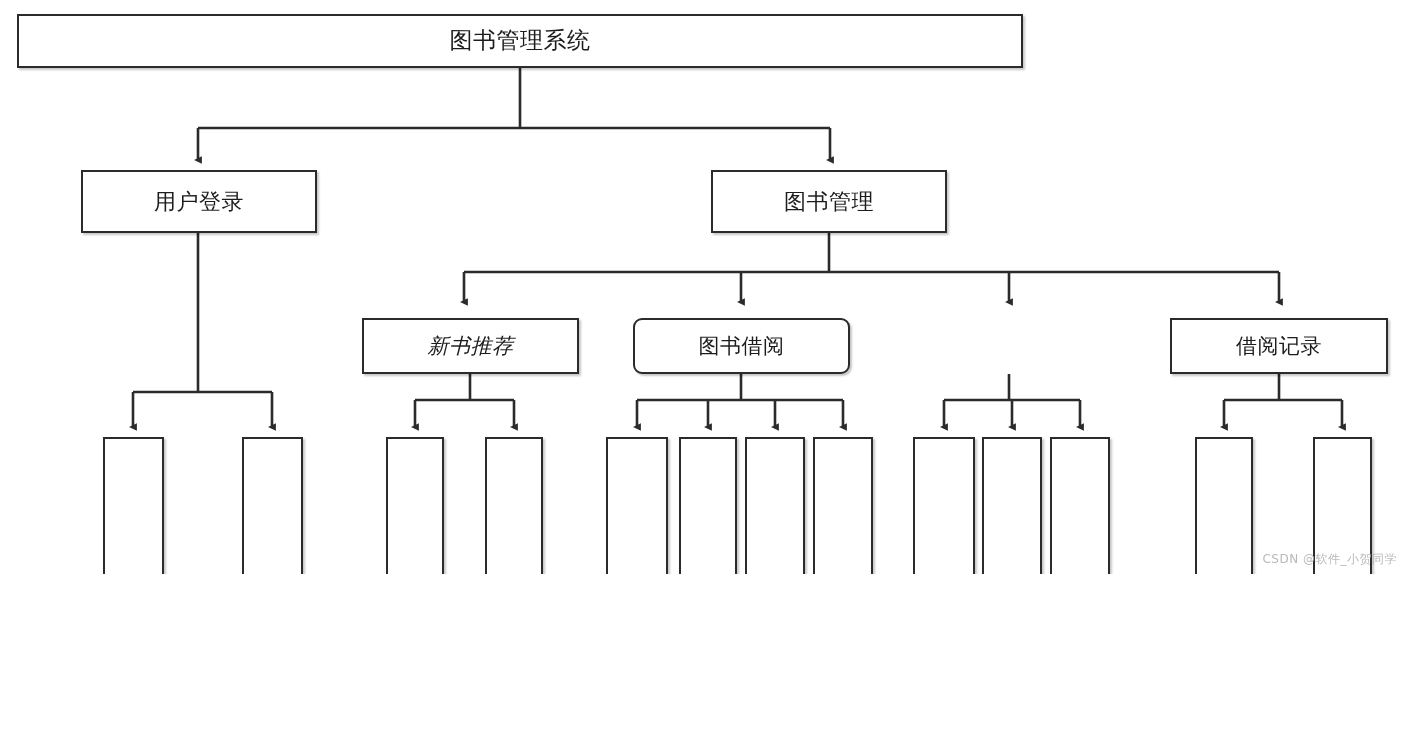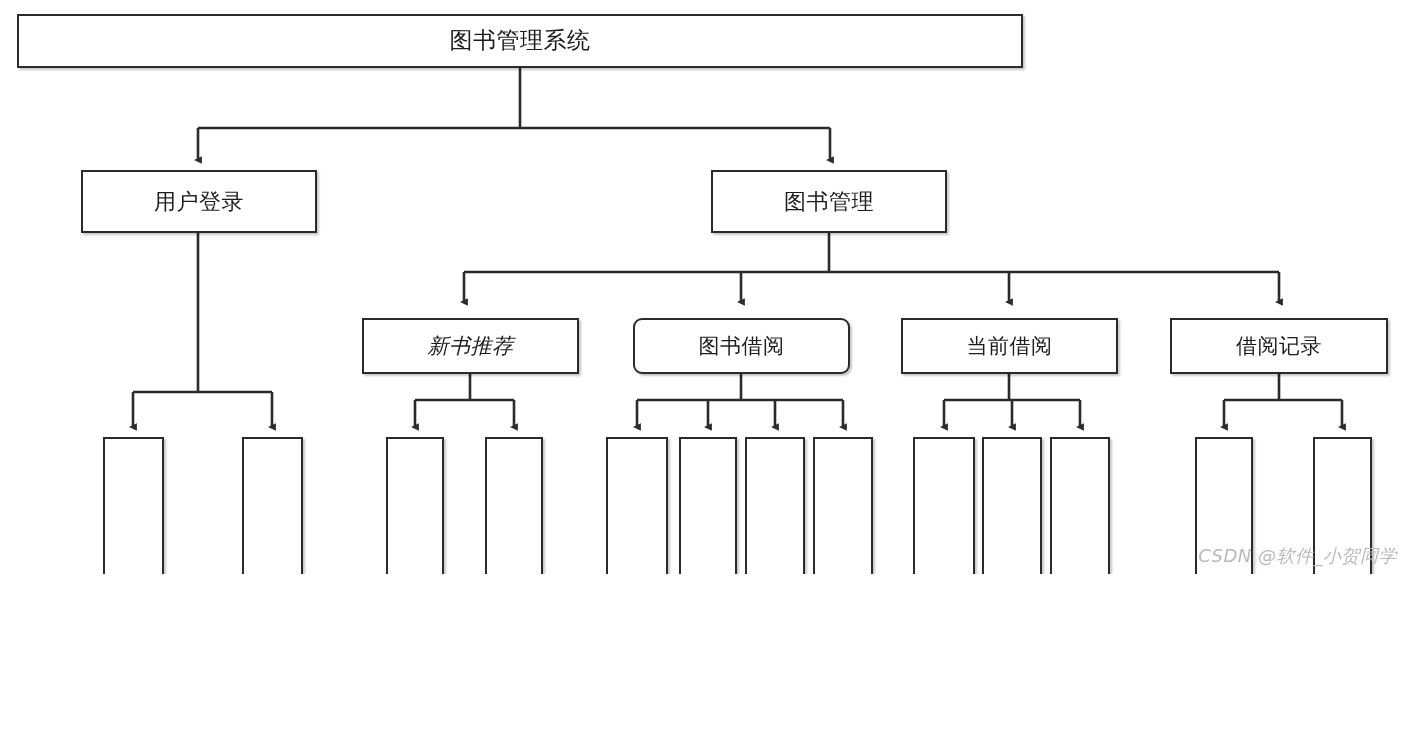--- a/index.html
+++ b/index.html
@@ -52,26 +52,25 @@
   }
   .level-root .label { font-size: 23px; }
   .level-2 .label    { font-size: 22px; }
   .level-3 .label    { font-size: 21px; }
   .level-4 .label    { font-size: 21px; }
 
   .watermark {
     position: absolute;
     right: 8px;
     bottom: 6px;
-    font-size: 18px;
+    font-size: 12px;
     color: #b9b9b9;
     letter-spacing: 0.5px;
     white-space: nowrap;
     user-select: none;
-    font-style: italic;
   }
 </style>
 </head>
 <body>
 
 <div id="canvas">
 
   <svg class="edges" viewBox="0 0 1405 747">
     <defs>
       <marker id="arrow" markerWidth="9" markerHeight="9" refX="4.2" refY="4.5" orient="auto" markerUnits="userSpaceOnUse">
@@ -135,23 +134,20 @@
   </div>
 
   <div class="node horizontal level-3" style="left:362px; top:318px; width:217px; height:56px;font-style:italic;">
     <span class="label">新书推荐</span>
   </div>
 
   <div class="node horizontal level-3" style="left:633px; top:318px; width:217px; height:56px;border-radius:9px;">
     <span class="label">图书借阅</span>
   </div>
 
-  <div class="node horizontal level-3" style="left:901px; top:318px; width:217px; height:56px;">
-    <span class="label">当前借阅</span>
-  </div>
 
   <div class="node horizontal level-3" style="left:1170px; top:318px; width:218px; height:56px;">
     <span class="label">借阅记录</span>
   </div>
 
   <div class="node vertical level-4" style="left:103px; top:437px; width:61px; height:297px;">
     <span class="label">用户登录</span>
   </div>
 
   <div class="node vertical level-4" style="left:242px; top:437px; width:61px; height:297px;">

